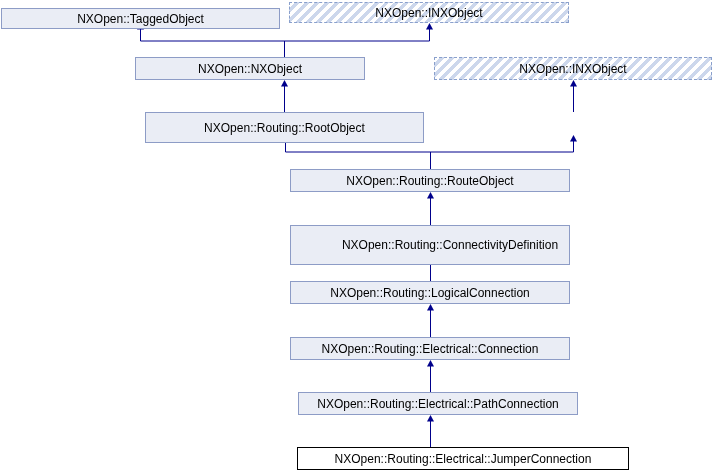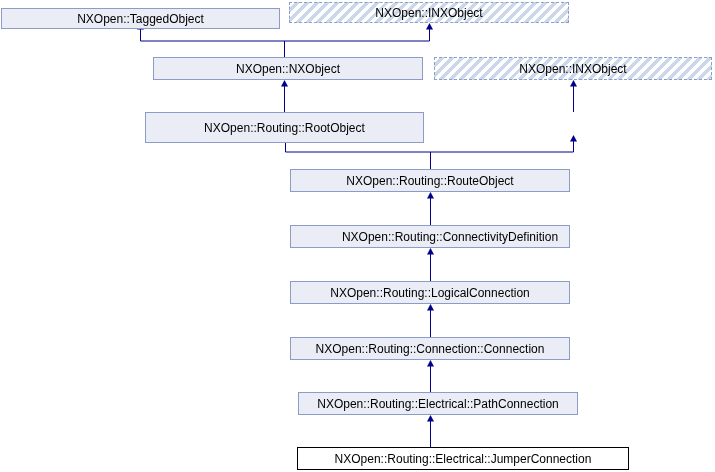--- a/index.html
+++ b/index.html
@@ -117,32 +117,32 @@
     <g>
       <line class="edge" x1="430.5" y1="447" x2="430.5" y2="418"></line>
       <polygon class="arrowhead" points="430.5,415 427,421.5 434,421.5"></polygon>
     </g>
   </svg>
 
   <div class="node" style="left:1px; top:8px; width:279px; height:21px;">NXOpen::TaggedObject</div>
 
   <div class="node hatched" style="left:289px; top:2px; width:280px; height:21px;">NXOpen::INXObject</div>
 
-  <div class="node" style="left:153px; top:57px; width:270px; height:23px;">NXOpen::NXObject</div>
+  <div class="node" style="left:135px; top:57px; width:230px; height:23px;">NXOpen::NXObject</div>
 
   <div class="node hatched" style="left:434px; top:57px; width:278px; height:23px;">NXOpen::INXObject</div>
 
   <div class="node" style="left:145px; top:112px; width:279px; height:31px;">NXOpen::Routing::RootObject</div>
 
 
   <div class="node" style="left:290px; top:169px; width:280px; height:23px;">NXOpen::Routing::RouteObject</div>
 
-  <div class="node" style="left:290px; top:225px; width:280px; height:23px;padding-left:40px;">NXOpen::Routing::ConnectivityDefinition</div>
+  <div class="node" style="left:290px; top:225px; width:280px; height:40px;padding-left:40px;">NXOpen::Routing::ConnectivityDefinition</div>
 
   <div class="node" style="left:290px; top:281px; width:280px; height:23px;">NXOpen::Routing::LogicalConnection</div>
 
-  <div class="node" style="left:290px; top:337px; width:280px; height:23px;">NXOpen::Routing::Connection::Connection</div>
+  <div class="node" style="left:290px; top:337px; width:280px; height:23px;">NXOpen::Routing::Electrical::Connection</div>
 
   <div class="node" style="left:290px; top:392px; width:280px; height:23px;margin-left:8px;">NXOpen::Routing::Electrical::PathConnection</div>
 
   <div class="node current" style="left:297px; top:447px; width:332px; height:23px;">NXOpen::Routing::Electrical::JumperConnection</div>
 
 </div>
 
 </body></html>

